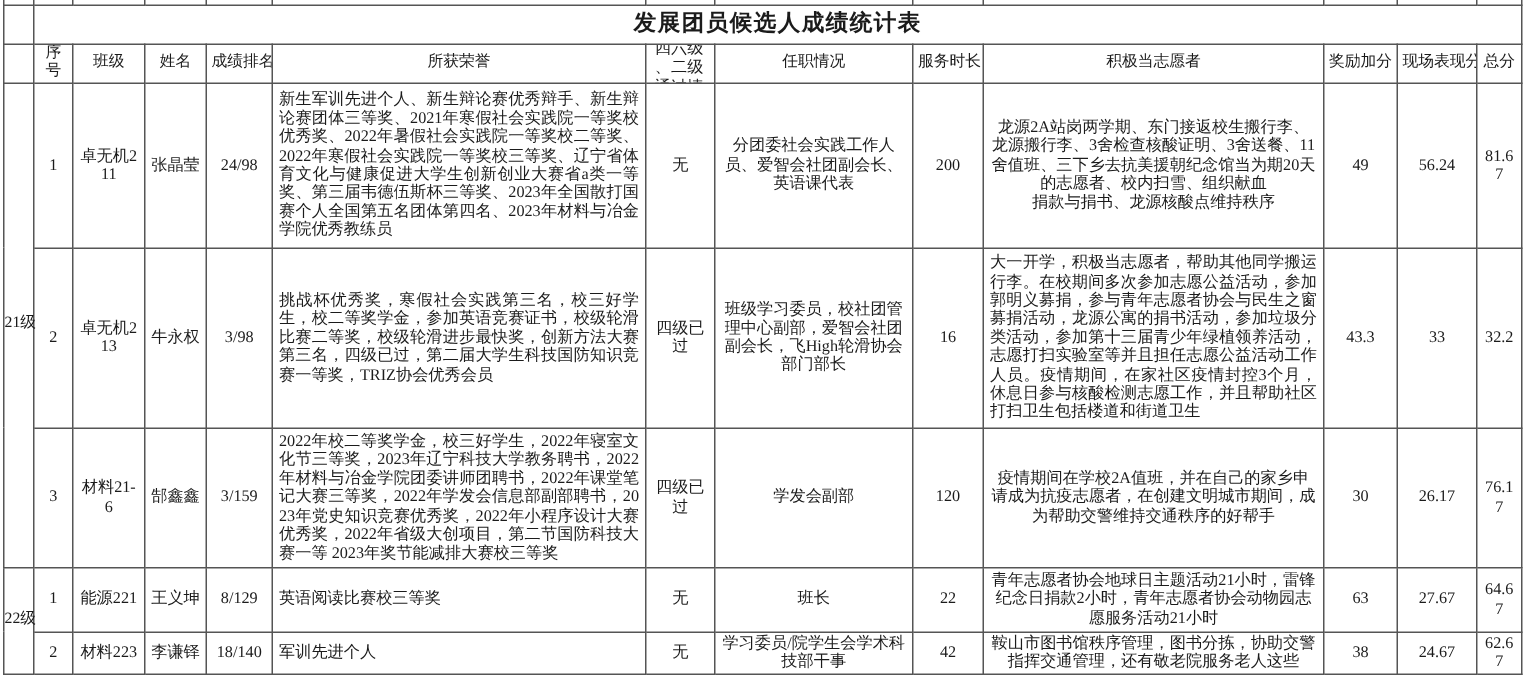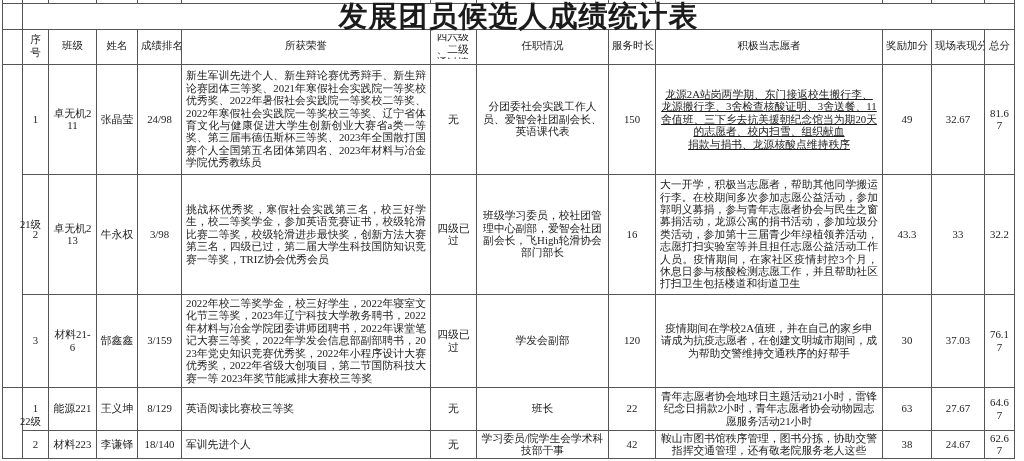--- a/index.html
+++ b/index.html
@@ -27,38 +27,38 @@
     padding: 0 3px;
     text-align: center;
     vertical-align: middle;
     font-size: 10.8px;
     line-height: 12.4px;
     overflow: hidden;
     word-break: break-all;
   }
   tr.toprow td { border-top: none; height: 3px; padding: 0; }
   td.title-cell {
-    font-size: 29px;
+    font-size: 15px;
     font-weight: bold;
     line-height: 25px;
     letter-spacing: 1px;
     overflow: visible;
     white-space: nowrap;
   }
   td.header-cell { font-size: 10.5px; }
   .nowrap { white-space: nowrap; }
   td.col-index-head { padding: 0 7px; }
-  td.group-cell { padding: 17px; font-size: 10.5px; white-space: nowrap; overflow: visible; }
+  td.group-cell { padding: 0; font-size: 10.5px; white-space: nowrap; overflow: visible; }
   td.long-text {
     text-align: justify;
     text-justify: inter-ideograph;
     padding: 1px 4px;
   }
   td.center-text { text-align: center; padding: 1px 4px; }
-  .prewrap { white-space: pre-wrap; text-decoration: underline; }
+  .prewrap { white-space: pre-wrap; }
   td.cet-head { padding: 0; }
   .cet-clip { height: 25px; overflow: hidden; }
   .cet-clip span {
     display: block;
     width: 34px;
     margin: -4px auto 0;
     line-break: anywhere;
     line-height: 13px;
     text-align: left;
   }
@@ -128,25 +128,25 @@
 
     <tr style="height:110px">
       <td class="group-cell" rowspan="3">21级</td>
       <td>1</td>
       <td>卓无机211</td>
       <td>张晶莹</td>
       <td>24/98</td>
       <td class="long-text">新生军训先进个人、新生辩论赛优秀辩手、新生辩论赛团体三等奖、2021年寒假社会实践院一等奖校优秀奖、2022年暑假社会实践院一等奖校二等奖、2022年寒假社会实践院一等奖校三等奖、辽宁省体育文化与健康促进大学生创新创业大赛省a类一等奖、第三届韦德伍斯杯三等奖、2023年全国散打国赛个人全国第五名团体第四名、2023年材料与冶金学院优秀教练员</td>
       <td>无</td>
       <td class="center-text">分团委社会实践工作人员、爱智会社团副会长、英语课代表</td>
-      <td>150</td>
+      <td>200</td>
       <td class="center-text prewrap">龙源2A站岗两学期、东门接返校生搬行李、龙源搬行李、3舍检查核酸证明、3舍送餐、11舍值班、三下乡去抗美援朝纪念馆当为期20天的志愿者、校内扫雪、组织献血
 捐款与捐书、龙源核酸点维持秩序</td>
       <td>49</td>
-      <td>32.67</td>
+      <td>56.24</td>
       <td>81.67</td>
     </tr>
 
     <tr style="height:120px">
       <td>2</td>
       <td>卓无机213</td>
       <td>牛永权</td>
       <td>3/98</td>
       <td class="long-text">挑战杯优秀奖，寒假社会实践第三名，校三好学生，校二等奖学金，参加英语竞赛证书，校级轮滑比赛二等奖，校级轮滑进步最快奖，创新方法大赛第三名，四级已过，第二届大学生科技国防知识竞赛一等奖，TRIZ协会优秀会员</td>
       <td>四级已过</td>
@@ -162,21 +162,21 @@
       <td>3</td>
       <td>材料21-6</td>
       <td>郜鑫鑫</td>
       <td>3/159</td>
       <td class="long-text">2022年校二等奖学金，校三好学生，2022年寝室文化节三等奖，2023年辽宁科技大学教务聘书，2022年材料与冶金学院团委讲师团聘书，2022年课堂笔记大赛三等奖，2022年学发会信息部副部聘书，2023年党史知识竞赛优秀奖，2022年小程序设计大赛优秀奖，2022年省级大创项目，第二节国防科技大赛一等 2023年奖节能减排大赛校三等奖</td>
       <td>四级已过</td>
       <td class="center-text">学发会副部</td>
       <td>120</td>
       <td class="center-text">疫情期间在学校2A值班，并在自己的家乡申请成为抗疫志愿者，在创建文明城市期间，成为帮助交警维持交通秩序的好帮手</td>
       <td>30</td>
-      <td>37.03</td>
+      <td>26.17</td>
       <td>76.17</td>
     </tr>
 
     <tr style="height:43px">
       <td class="group-cell" rowspan="2">22级</td>
       <td>1</td>
       <td>能源221</td>
       <td>王义坤</td>
       <td>8/129</td>
       <td class="long-text">英语阅读比赛校三等奖</td>

